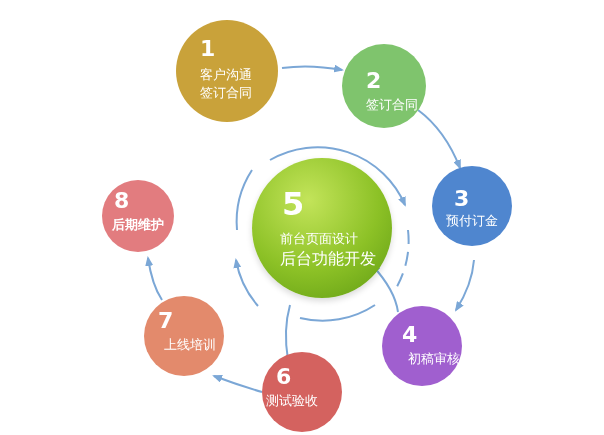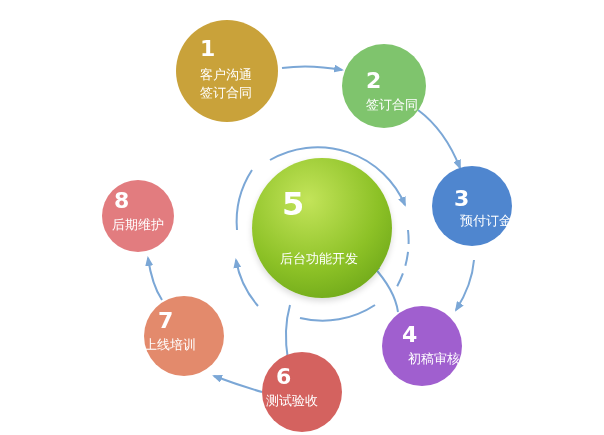--- a/index.html
+++ b/index.html
@@ -48,40 +48,41 @@
     <span class="lbl" style="left:24px;top:64px;">签订合同</span>
   </div>
 
   <div class="node" style="left:342px;top:44px;width:84px;height:84px;background:#7fc46d;">
     <span class="num" style="left:24px;top:26px;font-size:22px;">2</span>
     <span class="lbl" style="left:24px;top:52px;">签订合同</span>
   </div>
 
   <div class="node" style="left:432px;top:166px;width:80px;height:80px;background:#4f86cf;">
     <span class="num" style="left:22px;top:22px;font-size:22px;">3</span>
-    <span class="lbl" style="left:28px;top:46px;">预付订金</span>
+    <span class="lbl" style="left:14px;top:46px;">预付订金</span>
   </div>
 
   <div class="node" style="left:382px;top:306px;width:80px;height:80px;background:#a05fcf;">
     <span class="num" style="left:20px;top:18px;font-size:22px;">4</span>
     <span class="lbl" style="left:26px;top:44px;">初稿审核</span>
   </div>
 
   <div class="node" style="left:252px;top:158px;width:140px;height:140px;background:radial-gradient(circle at 40% 30%, #c3e45a 0%, #8cc126 55%, #5e9a12 100%);box-shadow:0 3px 6px rgba(0,0,0,0.15);">
     <span class="num" style="left:30px;top:30px;font-size:32px;">5</span>
-    <span class="lbl" style="left:28px;top:92px;font-size:13px;font-family:Liberation Serif, serif;">后台功能开发</span>
+    <span class="lbl" style="left:28px;top:72px;font-size:13px;">前台页面设计</span>
+    <span class="lbl" style="left:28px;top:92px;font-size:16px;font-family:Liberation Serif, serif;">后台功能开发</span>
   </div>
 
   <div class="node" style="left:262px;top:352px;width:80px;height:80px;background:#d4625f;">
     <span class="num" style="left:14px;top:14px;font-size:22px;">6</span>
     <span class="lbl" style="left:4px;top:40px;">测试验收</span>
   </div>
 
   <div class="node" style="left:144px;top:296px;width:80px;height:80px;background:#e38a6c;">
     <span class="num" style="left:14px;top:14px;font-size:22px;">7</span>
-    <span class="lbl" style="left:0;top:40px;">上线培训</span>
+    <span class="lbl" style="left:20px;top:40px;">上线培训</span>
   </div>
 
   <div class="node" style="left:102px;top:180px;width:72px;height:72px;background:#e27c7f;">
     <span class="num" style="left:12px;top:10px;font-size:22px;">8</span>
-    <span class="lbl" style="left:10px;top:36px;">后期维护</span>
+    <span class="lbl" style="left:10px;top:36px;font-weight:bold;">后期维护</span>
   </div>
 </div>
 
 </body></html>

